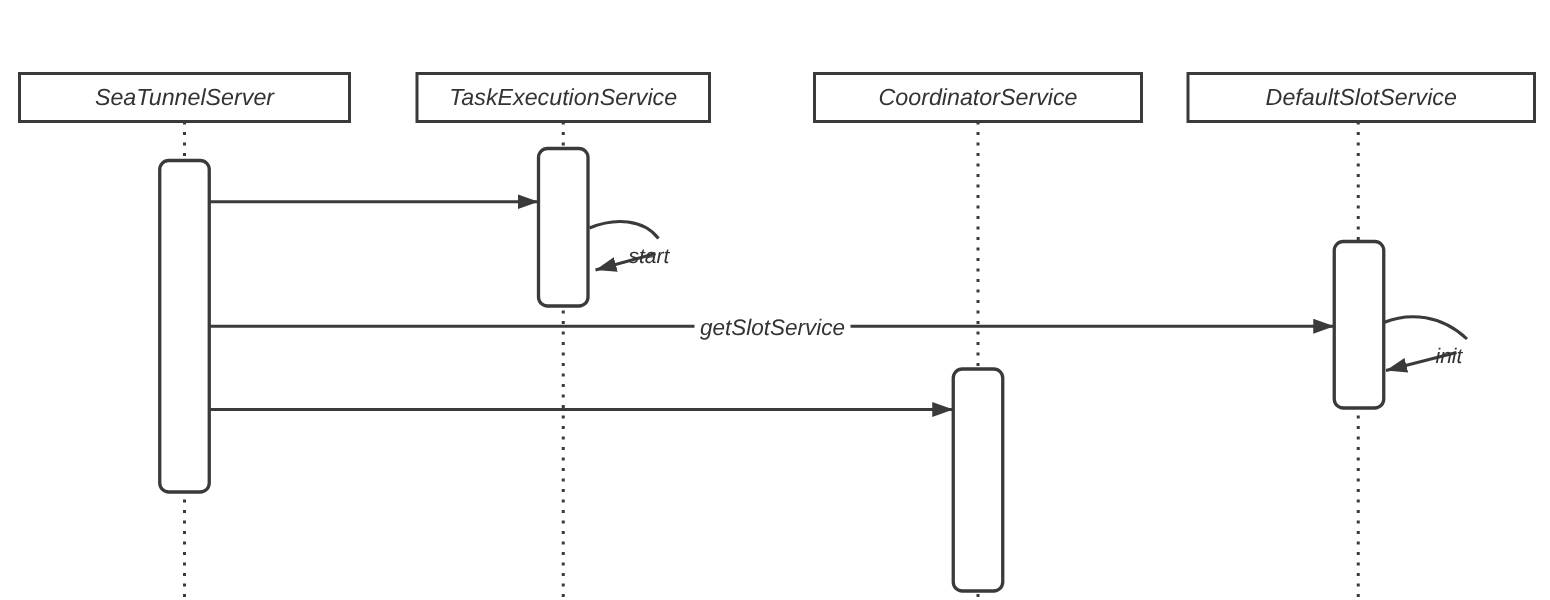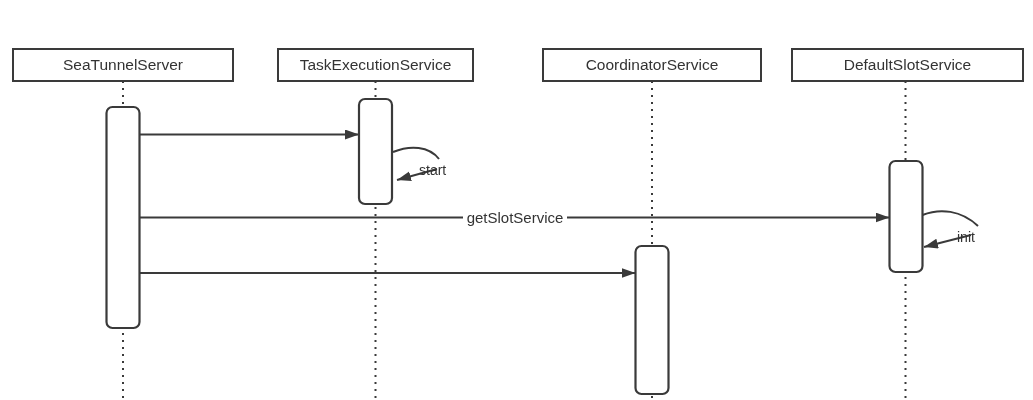--- a/index.html
+++ b/index.html
@@ -6,20 +6,21 @@
     margin: 0;
     padding: 0;
     background: var(--background, #ffffff);
   }
   #stage {
     position: relative;
     width: 1033px;
     height: 400px;
     background: var(--background, #ffffff);
     overflow: hidden;
+    font-style: italic;
   }
   svg { display: block; }
 
   .lifeline {
     stroke: var(--line-color, #3a3a3a);
     stroke-width: 2;
     stroke-dasharray: 2 5;
     fill: none;
   }
   .participant-box {

